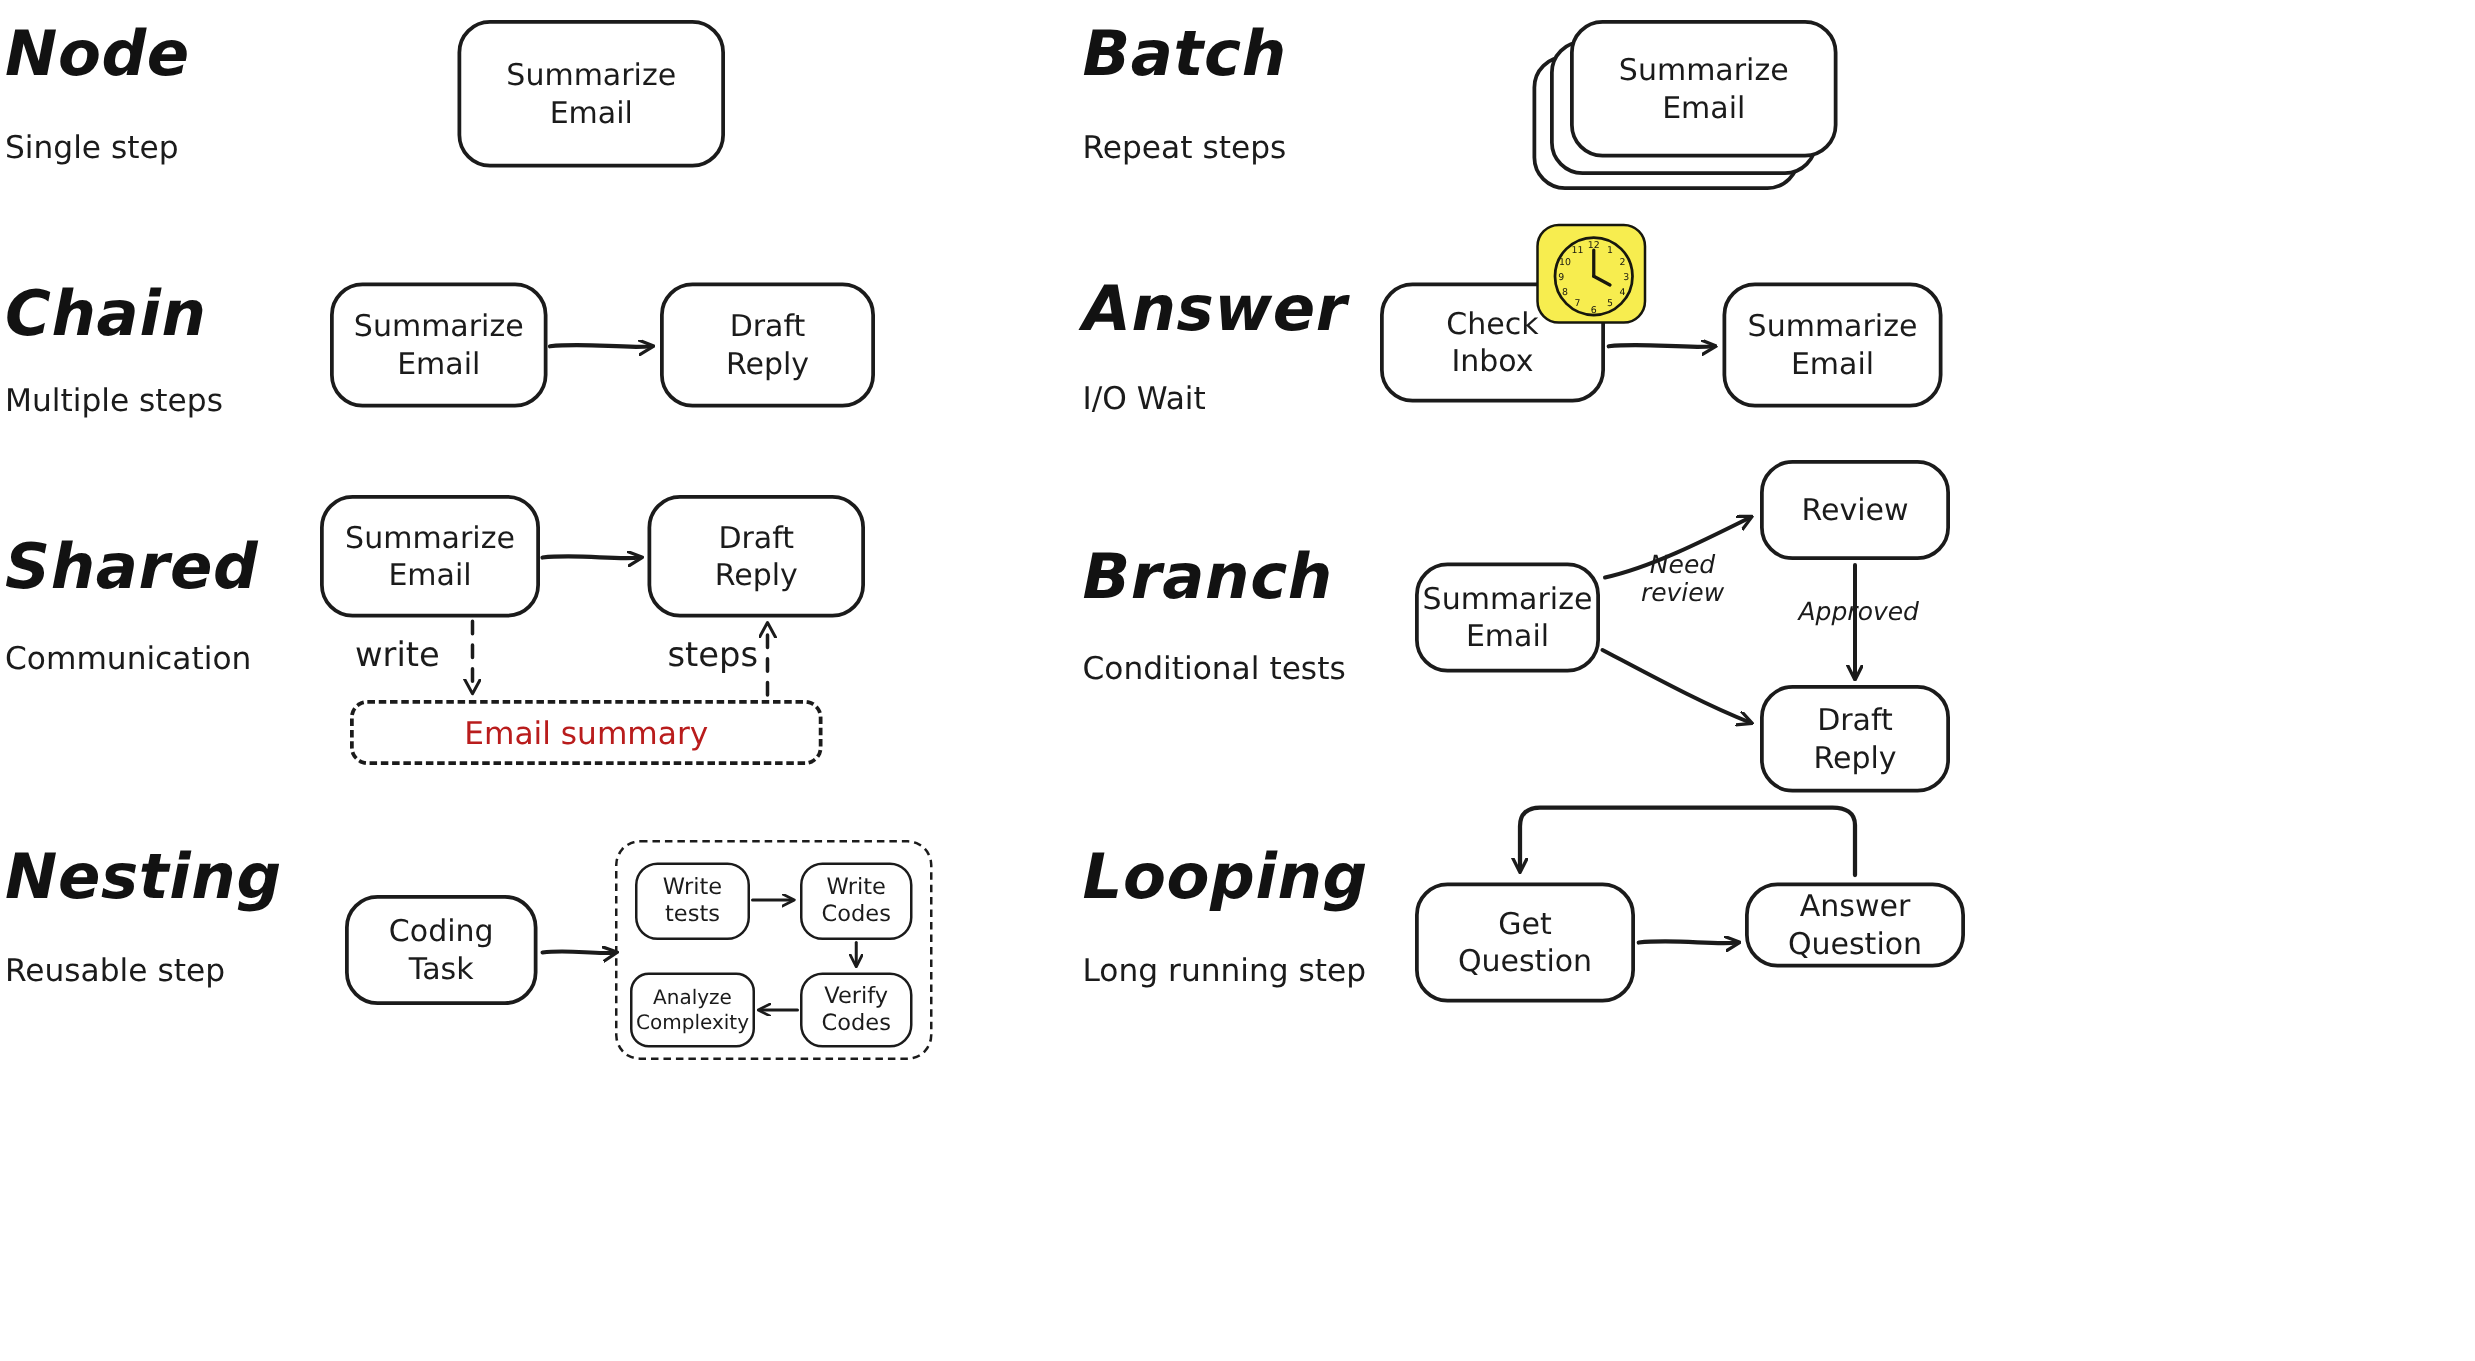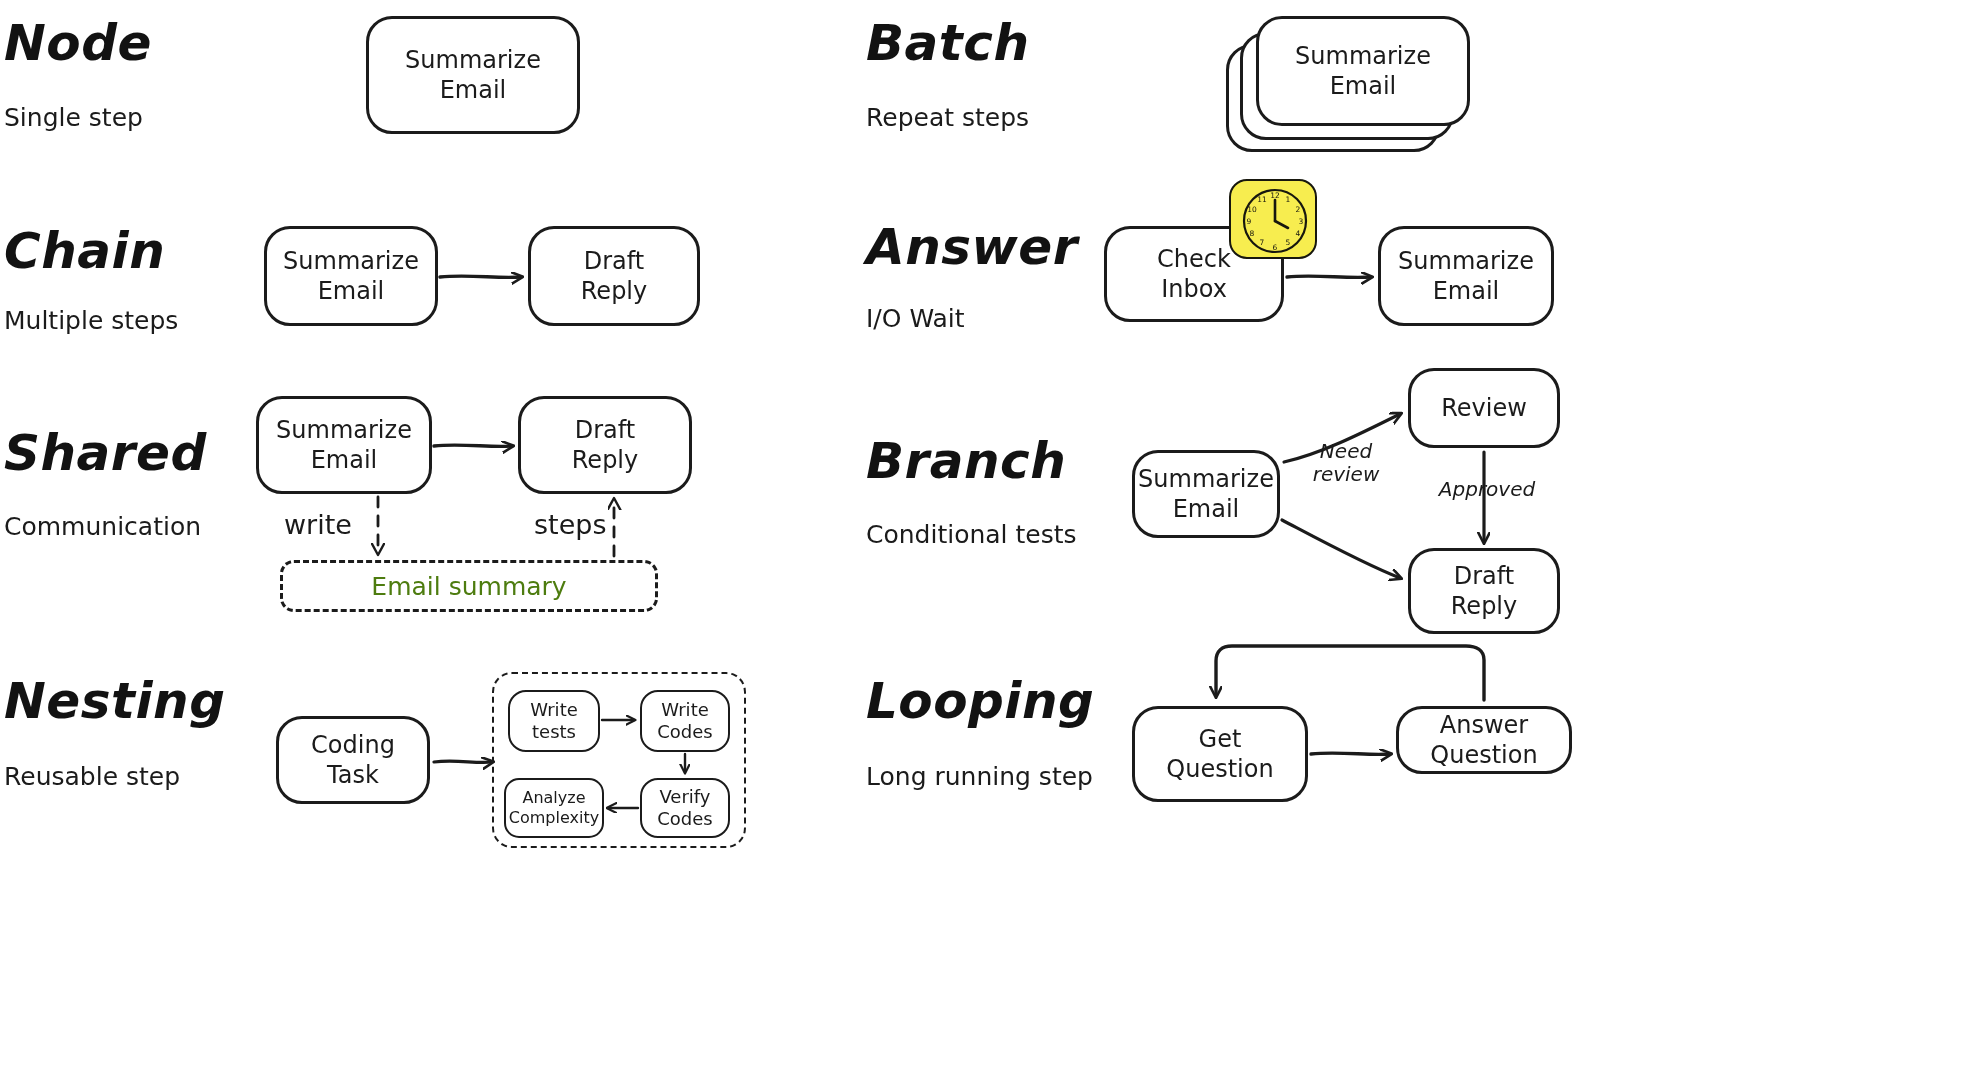--- a/index.html
+++ b/index.html
@@ -31,21 +31,21 @@
   .node.small{font-size:18px;border-width:2.6px;border-radius:18px;}
   .node.tiny{font-size:16px;border-width:2.4px;border-radius:15px;}
   .node .lbl{white-space:pre-line;}
 
   .ghost{background:#fff;}
 
   .store{
     position:absolute;box-sizing:border-box;
     border:3px dashed #1b1b1b;border-radius:14px;background:#fff;
     display:flex;align-items:center;justify-content:center;
-    font-size:25px;color:#4d7c0f;
+    font-size:25px;color:#b91c1c;
   }
   .dashgroup{
     position:absolute;box-sizing:border-box;
     border:2.6px dashed #1b1b1b;border-radius:20px;background:#fff;
   }
 
   .edge-label{
     position:absolute;font-size:20px;color:#1b1b1b;white-space:pre-line;
     line-height:1.15;text-align:center;
   }

